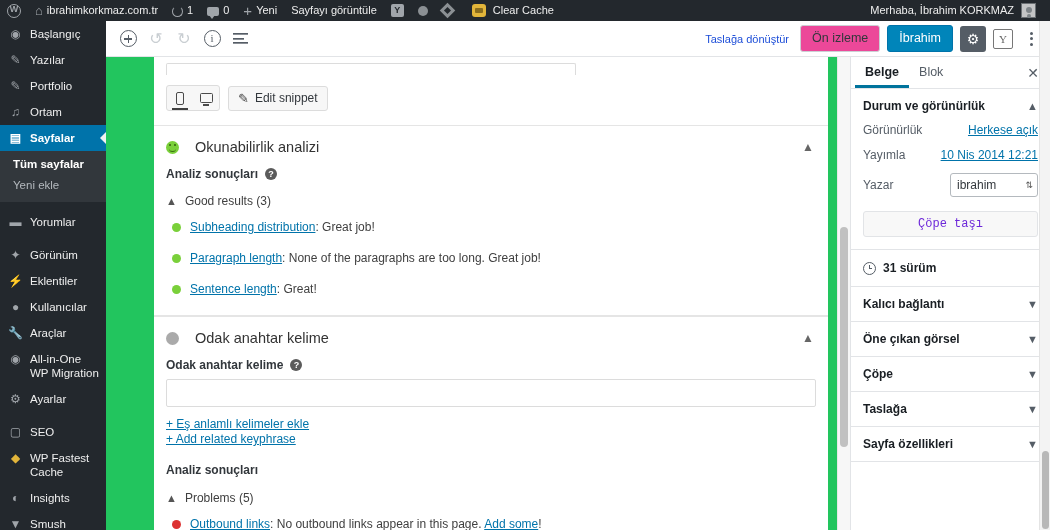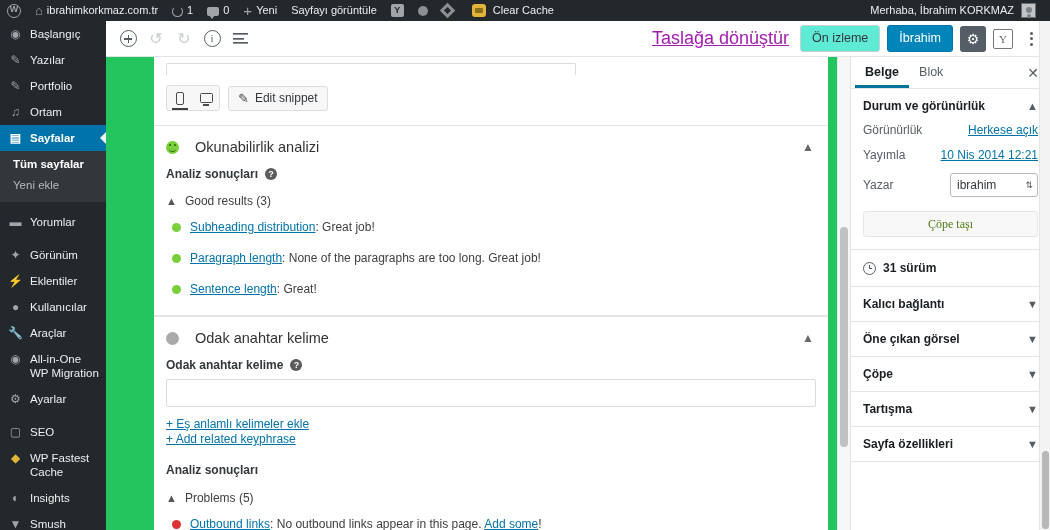--- a/index.html
+++ b/index.html
@@ -183,29 +183,29 @@
   .undo-ico::before { content: "↺"; font-size: 16px; }
   .redo-ico::before { content: "↻"; font-size: 16px; }
   .outline-ico {
     width: 15px; height: 11px;
     background: linear-gradient(#555d66,#555d66) 0 0/15px 1.7px no-repeat,
                 linear-gradient(#555d66,#555d66) 0 4.5px/11px 1.7px no-repeat,
                 linear-gradient(#555d66,#555d66) 0 9px/15px 1.7px no-repeat;
   }
   .hdr-right { margin-left: auto; display: flex; align-items: center; gap: 7px; }
   .link-btn {
-    color: #a21caf; font-size: 18px; cursor: pointer; background: none;
-    border: none; padding: 0 4px; text-decoration: underline;
+    color: #1d4ed8; font-size: 11px; cursor: pointer; background: none;
+    border: none; padding: 0 4px;
   }
   .btn {
     font-size: 12.5px; border-radius: 3px; padding: 5px 11px;
     cursor: pointer; line-height: 15px;
   }
   .btn-secondary {
-    background: #5eead4; border: 1px solid #ccd0d4; color: #32373c;
+    background: #ec4899; border: 1px solid #ccd0d4; color: #32373c;
   }
   .btn-primary {
     background: #0085ba; border: 1px solid #0073aa; color: #fff;
   }
   .gear-btn {
     width: 26px; height: 26px; background: #555d66;
     border-radius: 3px; display: flex; align-items: center;
     justify-content: center; color: #fff; font-size: 14px;
     cursor: pointer;
   }
@@ -407,22 +407,22 @@
     display: flex; align-items: center;
     position: relative; cursor: pointer;
   }
   .sel::after {
     content: "⇅"; position: absolute; right: 4px; top: 50%;
     transform: translateY(-50%); font-size: 9px; color: #555;
   }
   .trash-btn {
     width: 100%; height: 26px;
     border: 1px solid #e2e4e7; background: #f8f8f8; border-radius: 3px;
-    color: #4d7c0f; font-size: 12px; cursor: pointer;
-    font-family: Liberation Serif, serif;
+    color: #6d28d9; font-size: 12px; cursor: pointer;
+    font-family: Liberation Mono, monospace;
   }
   .rev-row {
     display: flex; align-items: center; gap: 7px;
     padding: 11px 12px; font-size: 12px; font-weight: bold; color: #191e23;
     border-bottom: 1px solid #e2e4e7; cursor: pointer;
   }
   .clock-ico {
     width: 13px; height: 13px; border: 1.4px solid #555d66;
     border-radius: 50%; position: relative;
   }
@@ -769,21 +769,21 @@
         </div>
       </div>
       <div class="sb-panel">
         <div class="sb-panel-head">
           <span class="t">Çöpe</span>
           <span class="c">▼</span>
         </div>
       </div>
       <div class="sb-panel">
         <div class="sb-panel-head">
-          <span class="t">Tartışma</span>
+          <span class="t">Taslağa</span>
           <span class="c">▼</span>
         </div>
       </div>
       <div class="sb-panel">
         <div class="sb-panel-head">
           <span class="t">Sayfa özellikleri</span>
           <span class="c">▼</span>
         </div>
       </div>
     </div>

